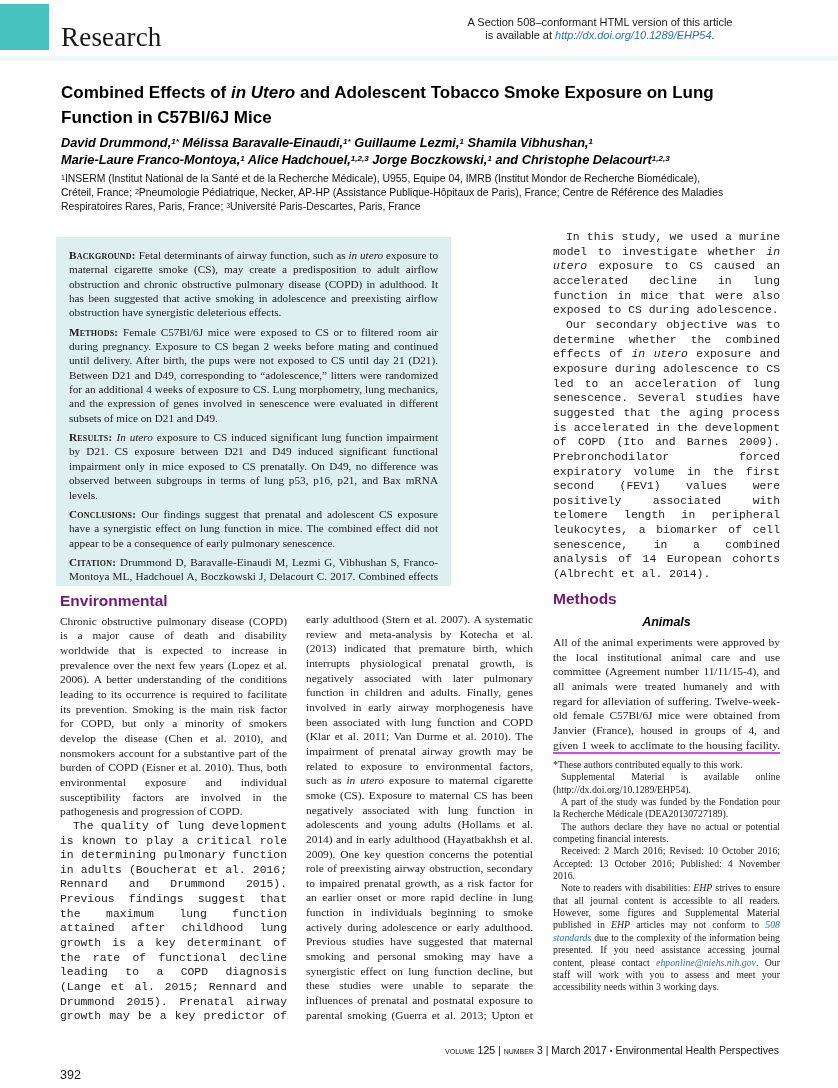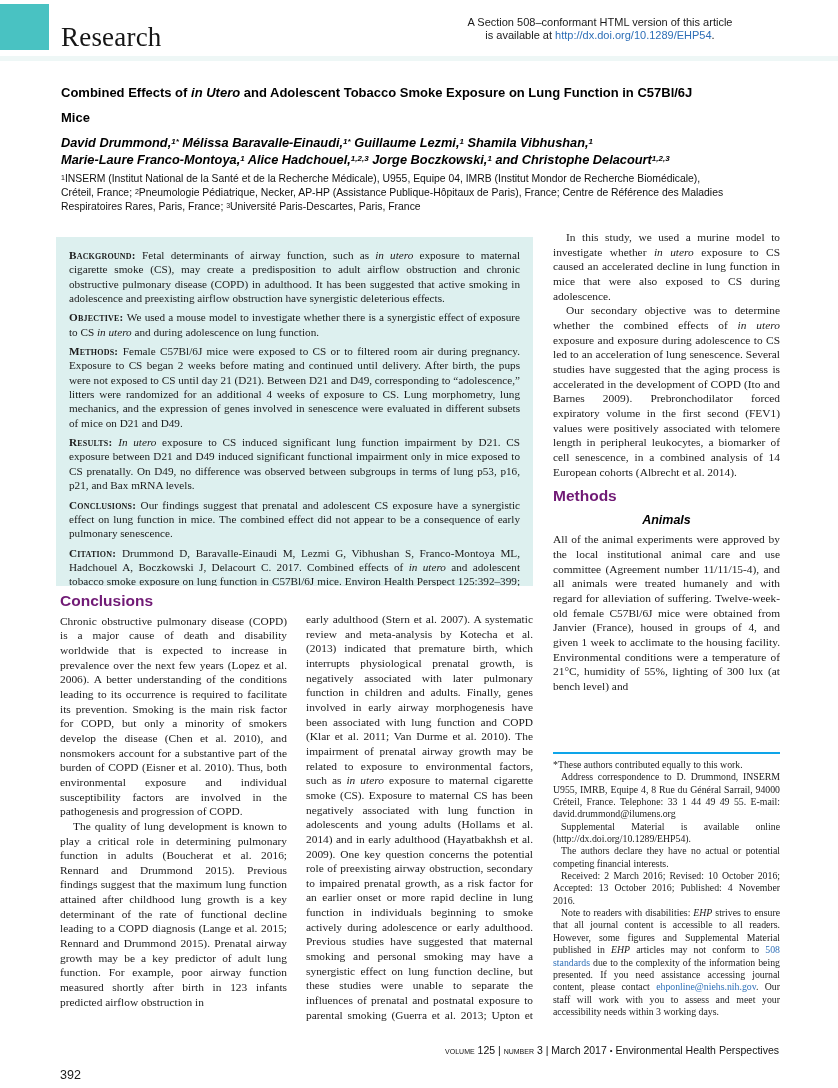--- a/index.html
+++ b/index.html
@@ -1,61 +1,61 @@
 <!DOCTYPE html>
 <html lang="en"><head>
 <meta charset="utf-8">
 <style>
   html,body { margin:0; padding:0; background:#ffffff; }
   .page {
     position:relative; width:838px; height:1088px; overflow:hidden;
     background:#ffffff; font-family:"Liberation Serif", serif; color:#1a1a1a;
   }
   .it { font-style:italic; }
-  a.link { color:#2e6fb7; text-decoration:none; }
+  a.link { color:#2e6fb7; text-decoration:none;font-style:italic; }
 
   
   .logo-block { position:absolute; left:0; top:4px; width:49px; height:46px; background:#49c2c2; }
   .header-band { position:absolute; left:0; top:56px; width:838px; height:5px; background:#eef7f6; }
   .research-label { position:absolute; left:61px; top:22px; font-size:27px; letter-spacing:0.2px; color:#161616; }
   .header-notice { position:absolute; right:58px; top:16px; width:360px; text-align:center;
     font-family:"Liberation Sans", sans-serif; font-size:11px; line-height:12.5px; color:#1a1a1a; }
 
   
   .article-title { position:absolute; left:61px; top:80px; width:662px;
-    font-family:"Liberation Sans", sans-serif; font-weight:bold; font-size:13px; line-height:25px; color:#000; }
+    font-family:"Liberation Sans", sans-serif; font-weight:bold; font-size:17px; line-height:25px; color:#000; }
   .authors { position:absolute; left:61px; top:135px; width:710px;
     font-family:"Liberation Sans", sans-serif; font-weight:bold; font-style:italic; font-size:12.8px; line-height:16.5px; color:#000; }
   .authors sup { font-size:8px; font-style:italic; vertical-align:top; position:relative; top:-1px; }
   .affiliations { position:absolute; left:61px; top:172px; width:668px;
     font-family:"Liberation Sans", sans-serif; font-size:10.4px; line-height:13.8px; color:#101010; }
   .affiliations sup { font-size:7px; vertical-align:top; position:relative; top:-1px; }
 
   
-  .abstract-box { position:absolute; left:56px; top:237px; width:477px; height:349px;
+  .abstract-box { position:absolute; left:56px; top:237px; width:395px; height:349px;
     background:#ddf0ef; padding:11px 13px; box-sizing:border-box; overflow:hidden; }
   .abstract-box p { margin:0 0 5px 0; font-size:11.2px; line-height:14.35px; text-align:justify; }
   .ab-label { font-weight:bold; font-variant:small-caps; letter-spacing:0.2px; }
 
   
   .col { position:absolute; width:227px; font-size:11.4px; line-height:14.65px; text-align:justify; overflow:hidden; }
   .col-1 { left:60px;  top:594px; height:430px; }
   .col-2 { left:306px; top:612px; height:412px; }
   .col-3 { left:553px; top:230px; height:522px; }
   .col p { margin:0; }
-  .col p.indent { text-indent:13px; }
+  .col p.indent { text-indent:13px;font-family:Liberation Mono, monospace; }
   h1.section { font-family:"Liberation Sans", sans-serif; font-size:15.5px; font-weight:bold;
     margin:0 0 5px 0; text-align:left; color:#701a75; }
   h1.section.mid { margin-top:10px; }
   h2.subsection { font-family:"Liberation Sans", sans-serif; font-size:12.5px; font-weight:bold; font-style:italic;
     margin:9px 0 5px 0; text-align:center; color:#000; }
 
   
   .footnotes { position:absolute; left:553px; top:752px; width:227px; height:284px;
-    border-top:2px solid #0ea5e9; padding-top:5px; box-sizing:border-box;
+    border-top:2px solid #d946ef; padding-top:5px; box-sizing:border-box;
     font-size:9.8px; line-height:12.35px; text-align:justify; overflow:hidden; }
   .footnotes p { margin:0; text-indent:8px; }
   .footnotes p.no-indent { text-indent:0; }
   .fn-bold { font-weight:normal; }
 
   
   .page-number { position:absolute; left:60px; top:1068px; font-family:"Liberation Sans", sans-serif;
     font-size:12.5px; color:#1a1a1a; }
   .footer-right { position:absolute; right:59px; top:1044px; font-family:"Liberation Sans", sans-serif;
     font-size:10.5px; color:#121212; }
@@ -87,49 +87,48 @@
       <span><span>Marie-Laure Franco-Montoya,</span><sup>1</sup></span><span><span> Alice Hadchouel,</span><sup>1,2,3</sup></span><span><span> Jorge Boczkowski,</span><sup>1</sup></span><span><span> and Christophe Delacourt</span><sup>1,2,3</sup></span>
     </div>
   </div>
 
   <div class="affiliations">
     <sup>1</sup><span>INSERM (Institut National de la Santé et de la Recherche Médicale), U955, Equipe 04, IMRB (Institut Mondor de Recherche Biomédicale), Créteil, France; </span><sup>2</sup><span>Pneumologie Pédiatrique, Necker, AP-HP (Assistance Publique-Hôpitaux de Paris), France; Centre de Référence des Maladies Respiratoires Rares, Paris, France; </span><sup>3</sup><span>Université Paris-Descartes, Paris, France</span>
   </div>
 
   <div class="abstract-box">
     <p><span class="ab-label">Background: </span><span>Fetal determinants of airway function, such as </span><span class="it">in utero</span><span> exposure to maternal cigarette smoke (CS), may create a predisposition to adult airflow obstruction and chronic obstructive pulmonary disease (COPD) in adulthood. It has been suggested that active smoking in adolescence and preexisting airflow obstruction have synergistic deleterious effects.</span></p>
-    <p><span class="ab-label">Objective: </span><span>We used a mouse model to investigate whether there is a synergistic effect of exposure to CS </span><span class="it">in utero</span><span> and during adolescence on lung function.</span></p>
     <p><span class="ab-label">Methods: </span><span>Female C57Bl/6J mice were exposed to CS or to filtered room air during pregnancy. Exposure to CS began 2 weeks before mating and continued until delivery. After birth, the pups were not exposed to CS until day 21 (D21). Between D21 and D49, corresponding to “adolescence,” litters were randomized for an additional 4 weeks of exposure to CS. Lung morphometry, lung mechanics, and the expression of genes involved in senescence were evaluated in different subsets of mice on D21 and D49.</span><span class="it"></span><span></span></p>
     <p><span class="ab-label">Results: </span><span></span><span class="it">In utero</span><span> exposure to CS induced significant lung function impairment by D21. CS exposure between D21 and D49 induced significant functional impairment only in mice exposed to CS prenatally. On D49, no difference was observed between subgroups in terms of lung p53, p16, p21, and Bax mRNA levels.</span></p>
     <p><span class="ab-label">Conclusions: </span><span>Our findings suggest that prenatal and adolescent CS exposure have a synergistic effect on lung function in mice. The combined effect did not appear to be a consequence of early pulmonary senescence.</span><span class="it"></span><span></span></p>
     <p><span class="ab-label">Citation: </span><span>Drummond D, Baravalle-Einaudi M, Lezmi G, Vibhushan S, Franco-Montoya ML, Hadchouel A, Boczkowski J, Delacourt C. 2017. Combined effects of </span><span class="it">in utero</span><span> and adolescent tobacco smoke exposure on lung function in C57Bl/6J mice. Environ Health Perspect 125:392–399; http://dx.doi.org/10.1289/EHP54</span></p>
   </div>
 
   <div class="col col-1">
-    <h1 class="section">Conclusions</h1>
+    <h1 class="section">Environmental</h1>
     <p>Chronic obstructive pulmonary disease (COPD) is a major cause of death and disability worldwide that is expected to increase in prevalence over the next few years (Lopez et al. 2006). A better understanding of the conditions leading to its occurrence is required to facilitate its prevention. Smoking is the main risk factor for COPD, but only a minority of smokers develop the disease (Chen et al. 2010), and nonsmokers account for a substantive part of the burden of COPD (Eisner et al. 2010). Thus, both environmental exposure and individual susceptibility factors are involved in the pathogenesis and progression of COPD.</p>
     <p class="indent">The quality of lung development is known to play a critical role in determining pulmonary function in adults (Boucherat et al. 2016; Rennard and Drummond 2015). Previous findings suggest that the maximum lung function attained after childhood lung growth is a key determinant of the rate of functional decline leading to a COPD diagnosis (Lange et al. 2015; Rennard and Drummond 2015). Prenatal airway growth may be a key predictor of adult lung function. For example, poor airway function measured shortly after birth in 123 infants predicted airflow obstruction in</p>
   </div>
 
   <div class="col col-2">
     <p><span>early adulthood (Stern et al. 2007). A systematic review and meta-analysis by Kotecha et al. (2013) indicated that premature birth, which interrupts physiological prenatal growth, is negatively associated with later pulmonary function in children and adults. Finally, genes involved in early airway morphogenesis have been associated with lung function and COPD (Klar et al. 2011; Van Durme et al. 2010). The impairment of prenatal airway growth may be related to exposure to environmental factors, such as </span><span class="it">in utero</span><span> exposure to maternal cigarette smoke (CS). Exposure to maternal CS has been negatively associated with lung function in adolescents and young adults (Hollams et al. 2014) and in early adulthood (Hayatbakhsh et al. 2009). One key question concerns the potential role of preexisting airway obstruction, secondary to impaired prenatal growth, as a risk factor for an earlier onset or more rapid decline in lung function in individuals beginning to smoke actively during adolescence or early adulthood. Previous studies have suggested that maternal smoking and personal smoking may have a synergistic effect on lung function decline, but these studies were unable to separate the influences of prenatal and postnatal exposure to parental smoking (Guerra et al. 2013; Upton et al. 2004).</span></p>
   </div>
 
   <div class="col col-3">
     <p class="indent"><span>In this study, we used a murine model to investigate whether </span><span class="it">in utero</span><span> exposure to CS caused an accelerated decline in lung function in mice that were also exposed to CS during adolescence.</span></p>
     <p class="indent"><span>Our secondary objective was to determine whether the combined effects of </span><span class="it">in utero</span><span> exposure and exposure during adolescence to CS led to an acceleration of lung senescence. Several studies have suggested that the aging process is accelerated in the development of COPD (Ito and Barnes 2009). Prebronchodilator forced expiratory volume in the first second (FEV1) values were positively associated with telomere length in peripheral leukocytes, a biomarker of cell senescence, in a combined analysis of 14 European cohorts (Albrecht et al. 2014).</span></p>
     <h1 class="section mid">Methods</h1>
     <h2 class="subsection">Animals</h2>
     <p>All of the animal experiments were approved by the local institutional animal care and use committee (Agreement number 11/11/15-4), and all animals were treated humanely and with regard for alleviation of suffering. Twelve-week-old female C57Bl/6J mice were obtained from Janvier (France), housed in groups of 4, and given 1 week to acclimate to the housing facility. Environmental conditions were a temperature of 21°C, humidity of 55%, lighting of 300 lux (at bench level) and</p>
   </div>
 
   <div class="footnotes">
     <p class="no-indent">*These authors contributed equally to this work.</p>
-    <p>Address correspondence to D. Drummond, INSERM U955, IMRB, Equipe 4, 8 Rue du Général Sarrail, 94000 Créteil, France. Telephone: 33 1 44 49 49 55. E-mail: david.drummond@ilumens.org</p>
     <p>Supplemental Material is available online (http://dx.doi.org/10.1289/EHP54).</p>
+    <p>A part of the study was funded by the Fondation pour la Recherche Médicale (DEA20130727189).</p>
     <p>The authors declare they have no actual or potential competing financial interests.</p>
     <p>Received: 2 March 2016; Revised: 10 October 2016; Accepted: 13 October 2016; Published: 4 November 2016.</p>
     <p><span class="fn-bold">Note to readers with disabilities: </span><span class="it">EHP</span><span> strives to ensure that all journal content is accessible to all readers. However, some figures and Supplemental Material published in </span><span class="it">EHP</span><span> articles may not conform to </span><a class="link" href="#">508 standards</a><span> due to the complexity of the information being presented. If you need assistance accessing journal content, please contact </span><a class="link" href="#">ehponline@niehs.nih.gov</a><span>. Our staff will work with you to assess and meet your accessibility needs within 3 working days.</span></p>
   </div>
 
   <div class="page-number">392</div>
   <div class="footer-right">
     <span class="sc">volume</span><span> 125 | </span><span class="sc">number</span><span> 3 | March 2017</span><span class="footer-sep">•</span><span>Environmental Health Perspectives</span>
   </div>
 

